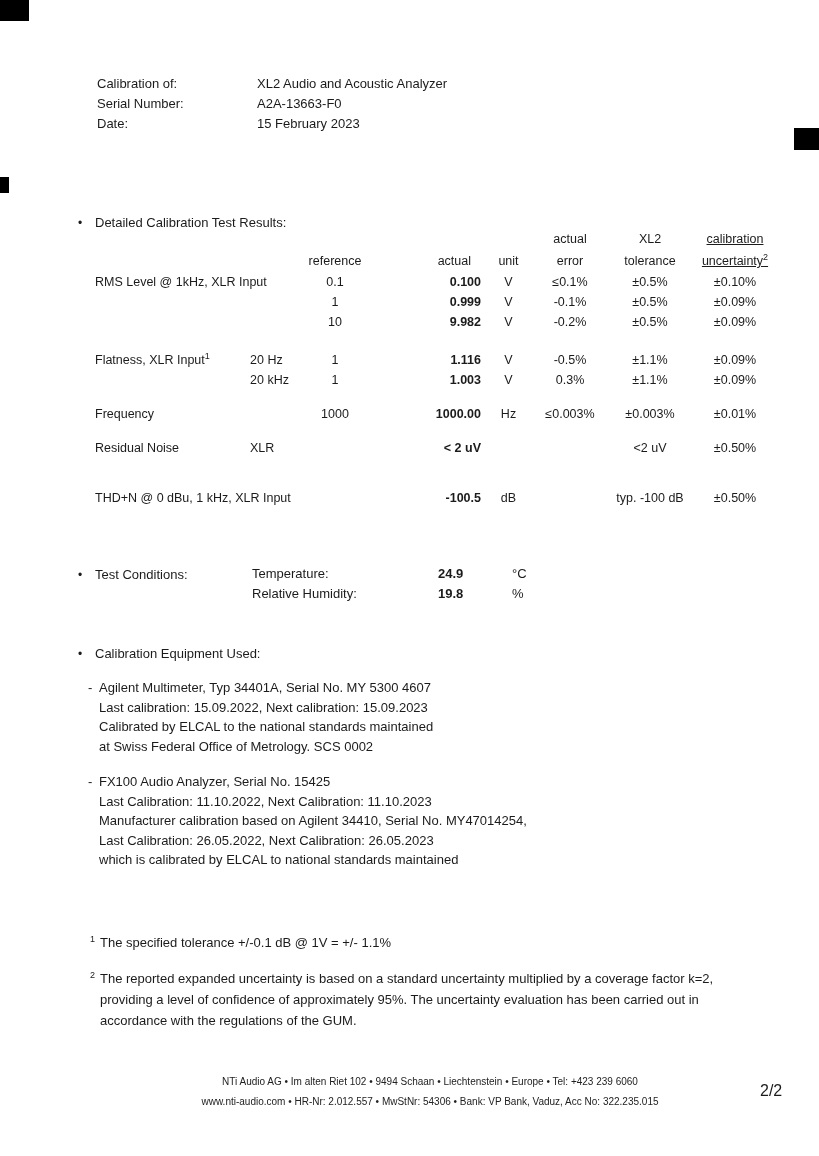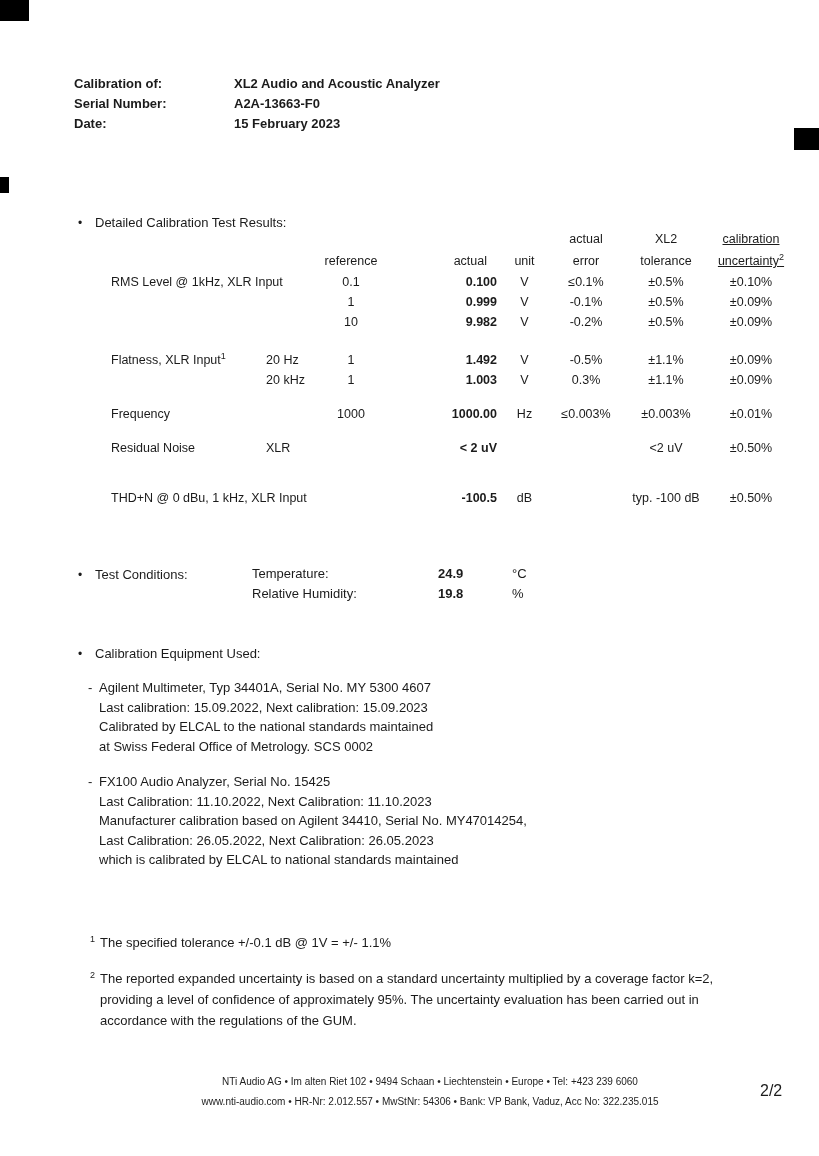--- a/index.html
+++ b/index.html
@@ -4,32 +4,32 @@
 <style>
   html,body { margin:0; padding:0; background:#ffffff; }
   .page {
     position:relative; width:819px; height:1156px; background:#ffffff;
     font-family:"Liberation Sans", sans-serif; color:#1b1b1b; font-size:13px;
     overflow:hidden;
   }
   .scan-mark { position:absolute; background:#000; }
 
   
-  .hdr { position:absolute; left:74px; top:74px;font-weight:bold; }
+  .hdr { position:absolute; left:97px; top:74px; }
   .hdr-row { display:flex; height:20px; line-height:20px; }
   .hdr-label { width:160px; }
 
   
   .section { position:absolute; display:flex; line-height:18px; }
   .bullet { width:17px; font-size:12px; }
 
   
   .tbl { position:absolute; left:95px; top:228px; width:685px; font-size:12.5px; }
   .trow { display:grid; grid-template-columns:155px 50px 70px 117px 43px 80px 80px 90px;
-          height:20px; line-height:20px;margin-left:16px; }
+          height:20px; line-height:20px; }
   .thead { height:22px; line-height:22px; }
   .cell { white-space:nowrap; }
   .c3 { grid-column:3; } .c4 { grid-column:4; } .c5 { grid-column:5; }
   .c6 { grid-column:6; } .c7 { grid-column:7; } .c8 { grid-column:8;text-decoration:underline; }
   .c-ref, .c-unit, .c-err, .c-tol, .c-unc { text-align:center; }
   .c-act { text-align:right; padding-right:6px; }
   .thead .c-act { padding-right:16px; }
   .b { font-weight:700; }
   sup { font-size:9px; line-height:0; vertical-align:super; }
   .mt18 { margin-top:18px; } .mt14 { margin-top:14px; } .mt30 { margin-top:30px; }
@@ -127,21 +127,21 @@
       <div class="cell c-act b">9.982</div>
       <div class="cell c-unit">V</div>
       <div class="cell c-err">-0.2%</div>
       <div class="cell c-tol">±0.5%</div>
       <div class="cell c-unc">±0.09%</div>
     </div>
     <div class="trow mt18">
       <div class="cell c-name"><span>Flatness, XLR Input</span><sup>1</sup></div>
       <div class="cell c-cond">20 Hz</div>
       <div class="cell c-ref">1</div>
-      <div class="cell c-act b">1.492</div>
+      <div class="cell c-act b">1.116</div>
       <div class="cell c-unit">V</div>
       <div class="cell c-err">-0.5%</div>
       <div class="cell c-tol">±1.1%</div>
       <div class="cell c-unc">±0.09%</div>
     </div>
     <div class="trow">
       <div class="cell c-name"><span></span><sup></sup></div>
       <div class="cell c-cond">20 kHz</div>
       <div class="cell c-ref">1</div>
       <div class="cell c-act b">1.003</div>

